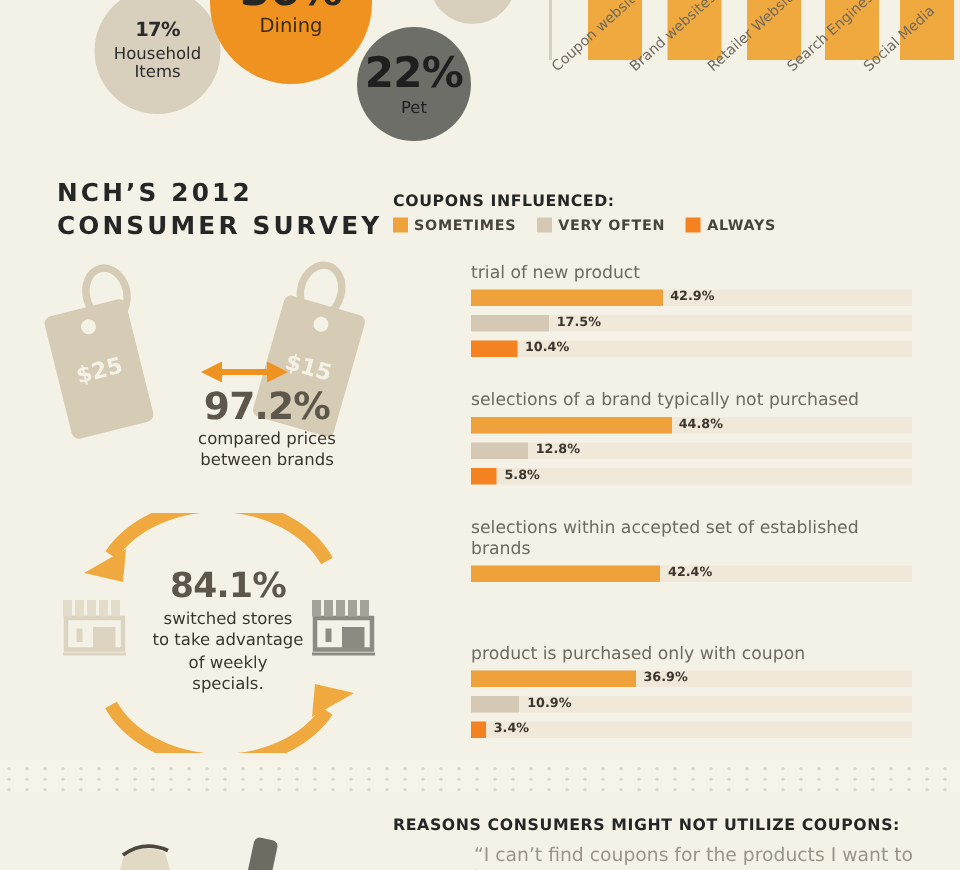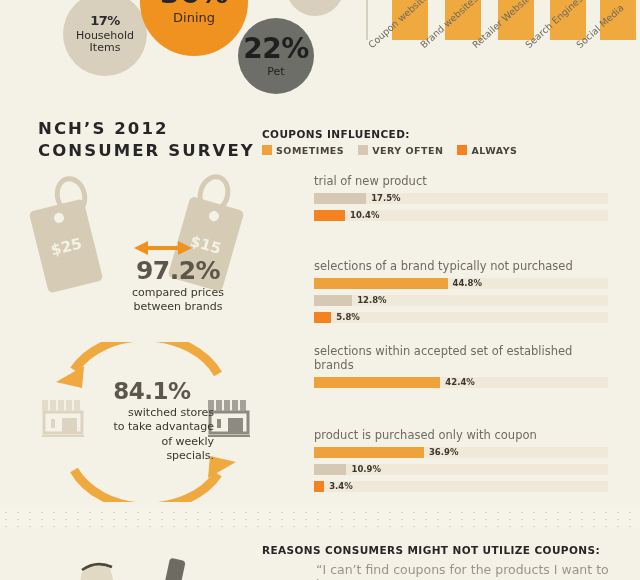--- a/index.html
+++ b/index.html
@@ -71,21 +71,21 @@
   #arrow-wrap{position:absolute;left:104px;top:72px;width:58px;height:14px;}
 
   
   #stores-block{left:28px;top:342px;width:236px;height:160px;}
   #cycle-svg{position:absolute;left:0;top:0;}
   .store{position:absolute;width:46px;height:44px;}
   #store-left{left:12px;top:52px;}
   #store-right{left:178px;top:52px;}
   #pct-switched{position:absolute;left:62px;top:36px;width:124px;text-align:center;}
   #pct-switched .big{font-size:23px;font-weight:bold;color:#5d574b;letter-spacing:-.5px;}
-  #pct-switched .sub{font-size:11px;color:#3a352d;line-height:1.3;margin-top:2px;text-align:right;}
+  #pct-switched .sub{font-size:11px;color:#3a352d;line-height:1.3;margin-top:2px;}
 
   
   #dot-band{left:0;top:507px;width:640px;height:21px;background:#F6F3E9;
     background-image:radial-gradient(#D9D5C6 1.4px, transparent 1.5px);
     background-size:12px 7px;background-position:0 2px;}
 
   
   #reasons-head{left:262px;top:544px;font-size:10.5px;font-weight:bold;color:#262626;letter-spacing:.4px;}
   #reasons-quote{left:316px;top:562px;font-size:12.5px;color:#9a9487;}
   #bottom-icon-a{left:76px;top:556px;width:46px;height:34px;}
@@ -136,20 +136,24 @@
   </span>
   <span class="lg">
     <i class="sw" style="background:#F58220"></i>
     <span>ALWAYS</span>
   </span>
 </div>
 
 <div class="bgroup" style="top:174px">
   <div class="glabel">trial of new product</div>
   <div class="track">
+    <div class="fill f1" style="width: 127.842px;"></div>
+    <div class="vlabel" style="left: 132.842px;">42.9%</div>
+  </div>
+  <div class="track">
     <div class="fill f2" style="width: 52.15px;"></div>
     <div class="vlabel" style="left: 57.15px;">17.5%</div>
   </div>
   <div class="track">
     <div class="fill f3" style="width: 30.992px;"></div>
     <div class="vlabel" style="left: 35.992px;">10.4%</div>
   </div>
 </div>
 
 <div class="bgroup" style="top:259px">

